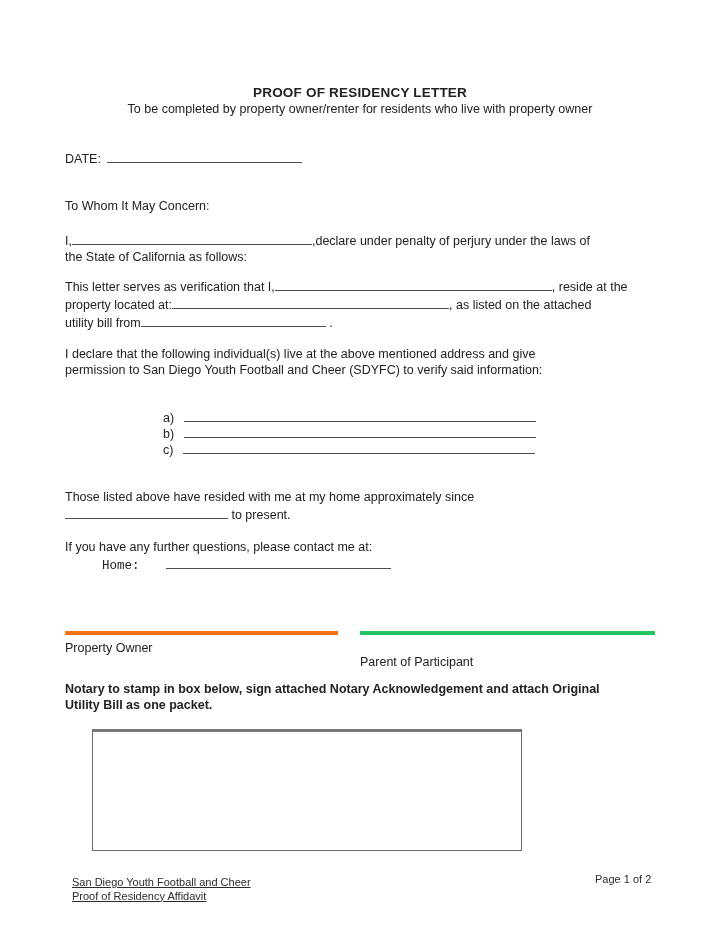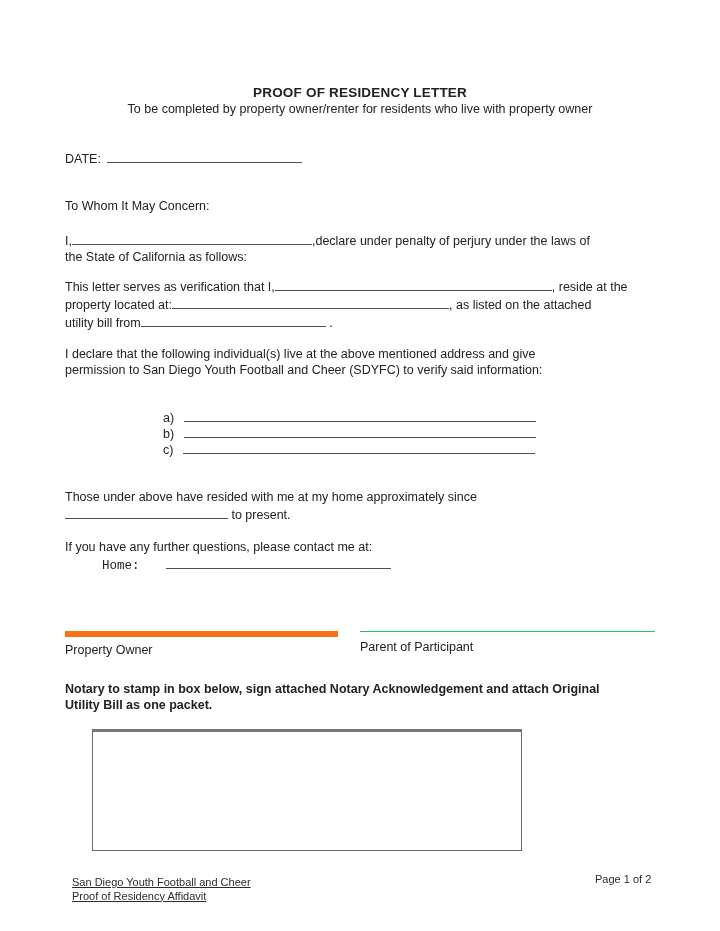--- a/index.html
+++ b/index.html
@@ -37,23 +37,23 @@
   .list-block { top:408px; left:163px; }
   .list-row { height:16px; white-space:nowrap; }
   .list-row .blank { width:352px; margin-left:10px; }
 
   .para-residency { top:489px; left:65px; width:600px; }
   .para-contact   { top:539px; left:65px; width:600px; }
   .home-line { margin-left:37px;font-family:Liberation Mono, monospace; }
   .home-line .blank { width:225px; margin-left:26px; }
 
   .signature-row { top:631px; left:65px; width:590px; display:flex; }
-  .sig-col-left  { width:273px; border-top:6px solid #f97316; padding-top:5px; }
+  .sig-col-left  { width:273px; border-top:4px solid #f97316; padding-top:5px; }
   .sig-gap { width:22px; }
-  .sig-col-right { width:295px; border-top:1px solid #22c55e; padding-top:7px; }
+  .sig-col-right { width:295px; border-top:4px solid #22c55e; padding-top:19px; }
 
   .para-notary { top:681px; left:65px; width:600px;font-weight:bold; }
 
   .notary-box {
     top:729px; left:92px;
     width:428px; height:118px;
     border:1px solid #6a6a6a;
     border-top:3px solid #787878;
     background:#ffffff;
   }
@@ -106,21 +106,21 @@
     </div>
     <div class="list-row">
       <span>b)</span><span class="blank"></span>
     </div>
     <div class="list-row">
       <span>c)</span><span class="blank"></span>
     </div>
   </div>
 
   <div class="abs para-residency">
-    <span>Those under above have resided with me at my home approximately since</span><br>
+    <span>Those listed above have resided with me at my home approximately since</span><br>
     <span class="blank b-res"></span><span> to present.</span>
   </div>
 
   <div class="abs para-contact">
     <span>If you have any further questions, please contact me at:</span><br>
     <span class="home-line"><span>Home:</span><span class="blank"></span></span>
   </div>
 
   <div class="abs signature-row">
     <div class="sig-col-left">

